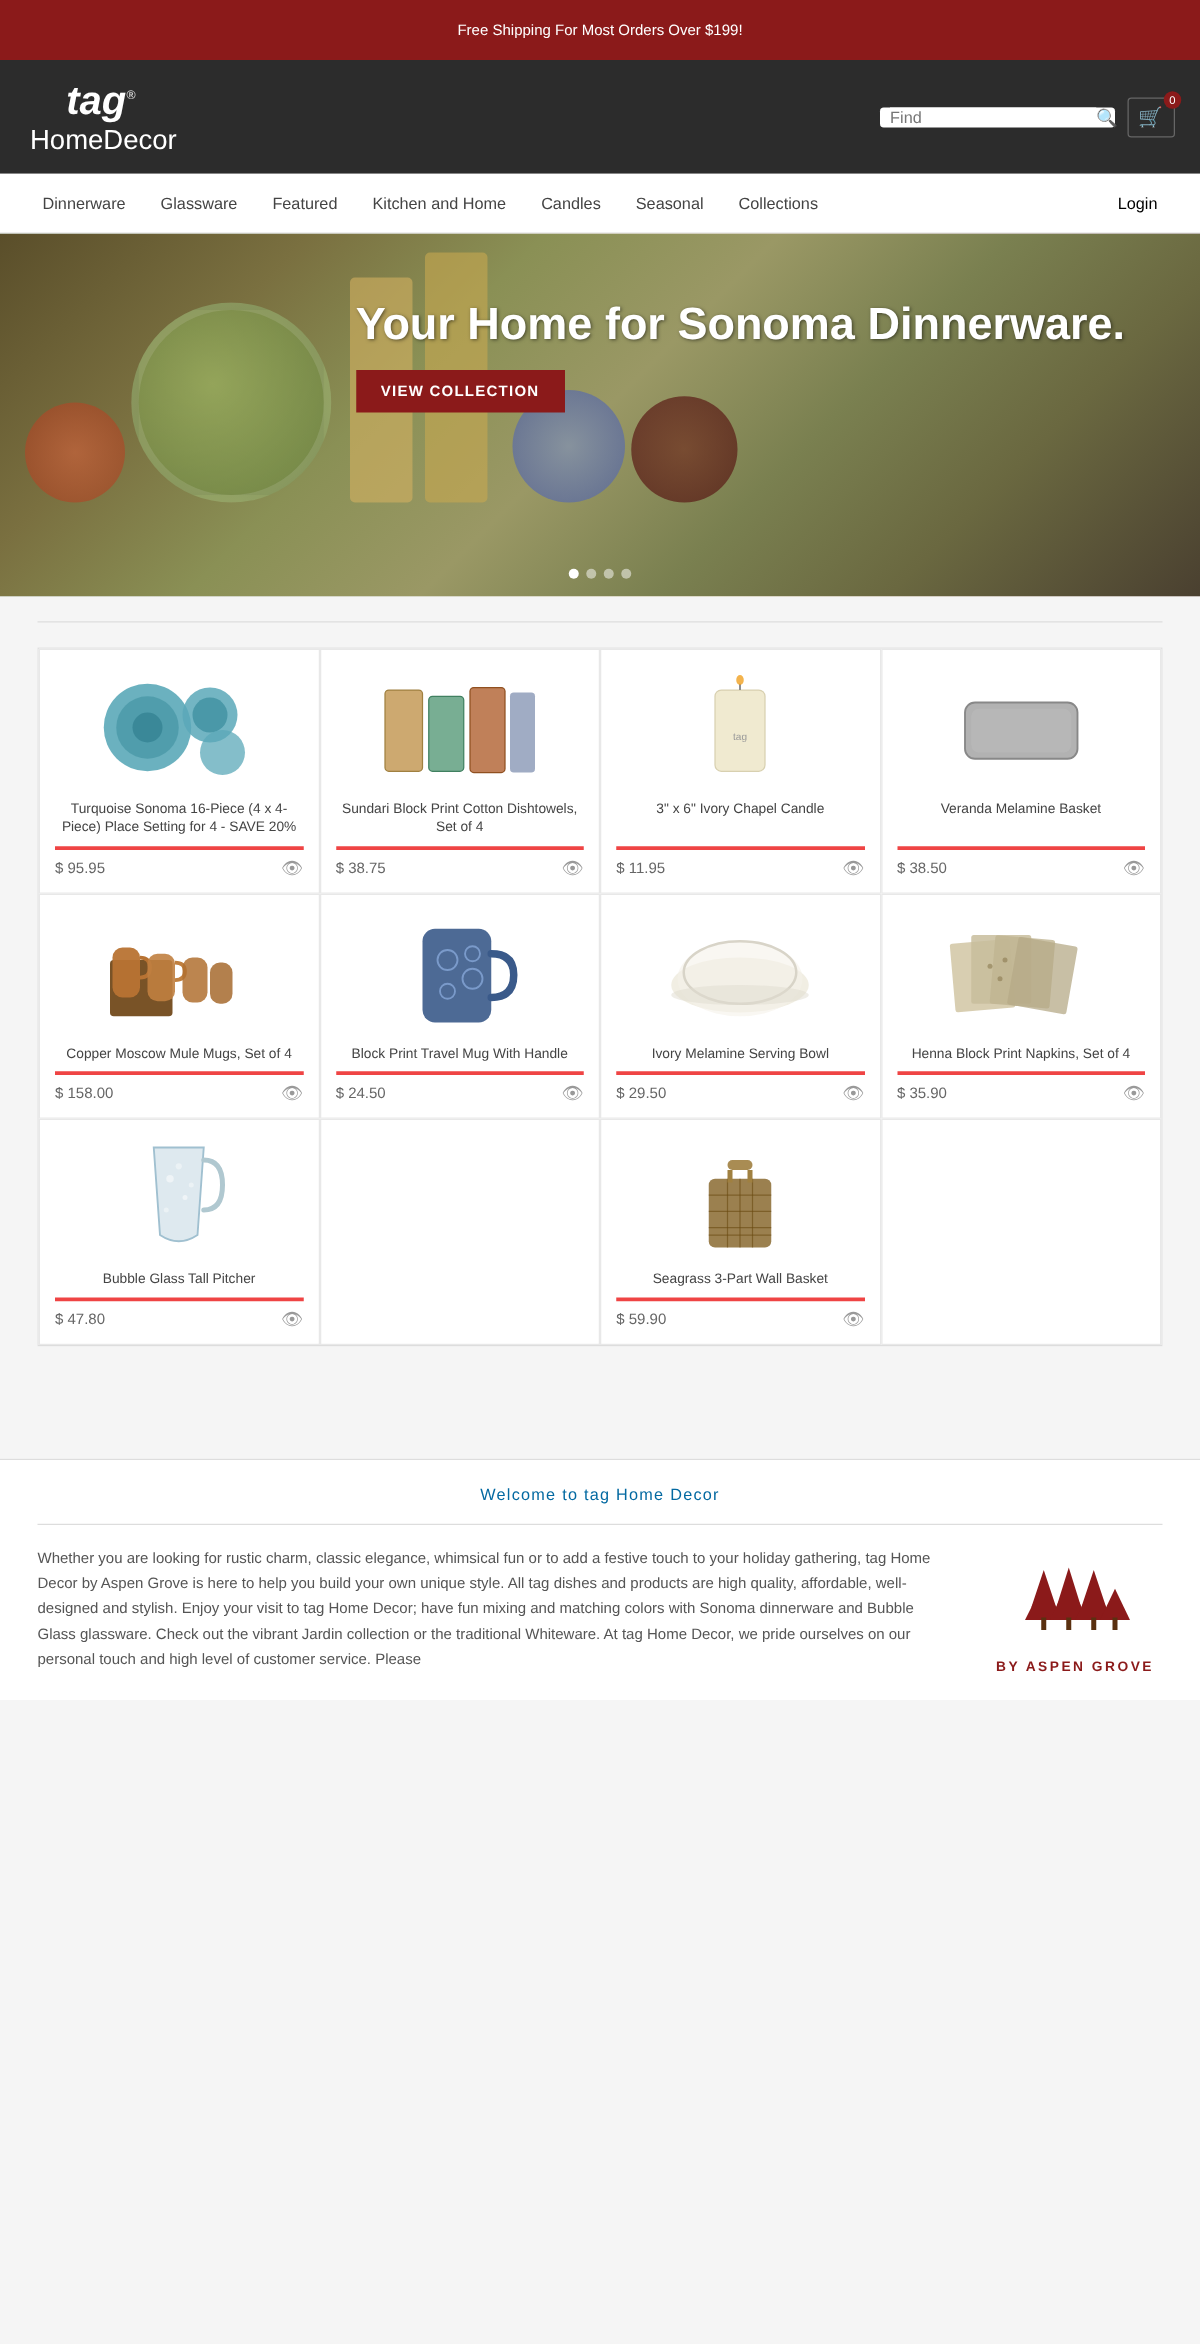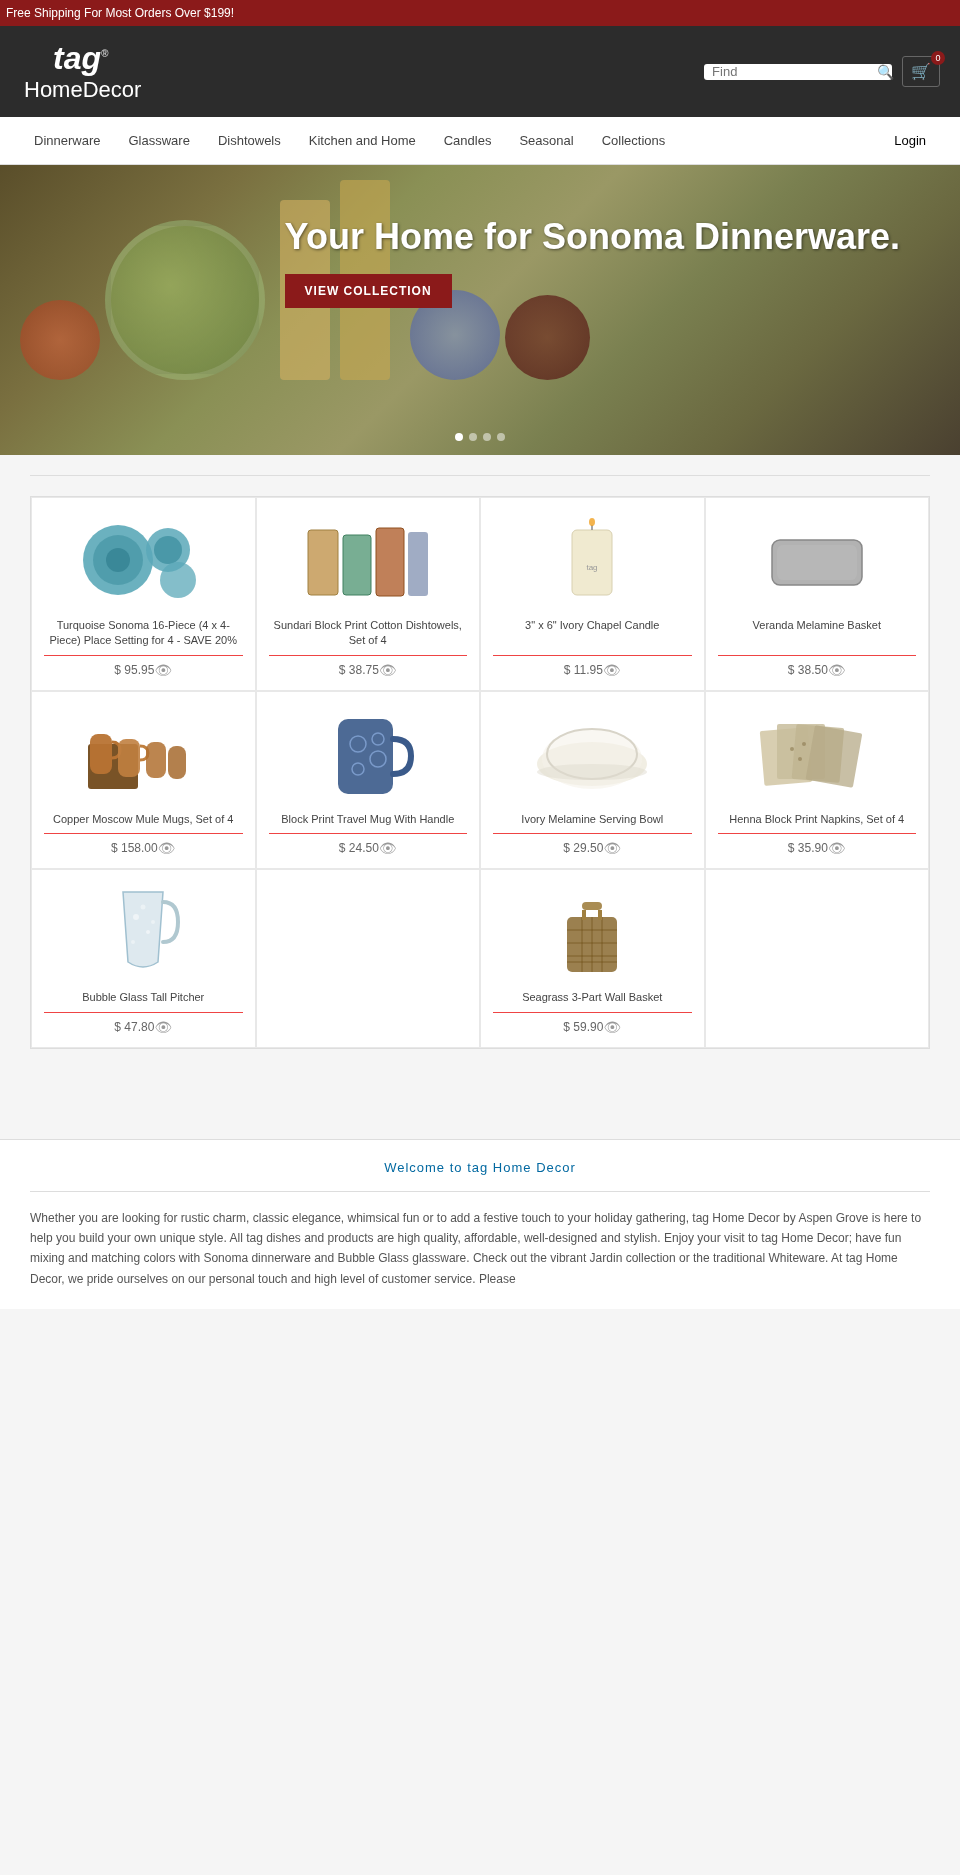--- a/index.html
+++ b/index.html
@@ -2,23 +2,23 @@
 <html><head>
   <meta charset="utf-8">
   <style>
     * { box-sizing: border-box; margin: 0; padding: 0; }
     body { font-family: Arial, sans-serif; background: #f5f5f5; color: #333; width: 960px; }
 
     
     .top-banner {
       background: #8b1a1a;
       color: #fff;
-      text-align: left;
+      text-align: center;
       font-size: 12px;
-      padding: 6px;
+      padding: 17px;
     }
 
     
     .header {
       background: #2c2c2c;
       display: flex;
       align-items: center;
       justify-content: space-between;
       padding: 14px 20px;
     }
@@ -219,23 +219,23 @@
     .product-name {
       font-size: 11px;
       color: #444;
       text-align: center;
       margin-bottom: 6px;
       line-height: 1.4;
     }
     .product-price-row {
       display: flex;
       align-items: center;
-      justify-content: center;
+      justify-content: space-between;
       width: 100%;
-      border-top: 1px solid #ef4444;
+      border-top: 3px solid #ef4444;
       padding-top: 6px;
       margin-top: auto;
     }
     .product-price {
       font-size: 12px;
       color: #666;
     }
     .eye-icon {
       font-size: 14px;
       color: #999;
@@ -308,21 +308,21 @@
       🛒
       <span class="cart-badge">0</span>
     </button>
   </div>
 </div>
 
 <nav class="nav">
   <div class="nav-links">
     <a class="nav-item">Dinnerware</a>
     <a class="nav-item">Glassware</a>
-    <a class="nav-item">Dishtowels</a>
+    <a class="nav-item">Featured</a>
     <a class="nav-item">Kitchen and Home</a>
     <a class="nav-item">Candles</a>
     <a class="nav-item">Seasonal</a>
     <a class="nav-item">Collections</a>
   </div>
   <span class="nav-login">Login</span>
 </nav>
 
 <div class="hero">
 
@@ -556,14 +556,33 @@
   </div>
 </div>
 
 <div style="height:40px;background:#f5f5f5;"></div>
 
 <div class="welcome-section">
   <p class="welcome-title">Welcome to tag Home Decor</p>
   <hr class="divider" style="margin:0 0 16px;">
   <div class="welcome-content">
     <p class="welcome-text">Whether you are looking for rustic charm, classic elegance, whimsical fun or to add a festive touch to your holiday gathering, tag Home Decor by Aspen Grove is here to help you build your own unique style. All tag dishes and products are high quality, affordable, well-designed and stylish. Enjoy your visit to tag Home Decor; have fun mixing and matching colors with Sonoma dinnerware and Bubble Glass glassware. Check out the vibrant Jardin collection or the traditional Whiteware. At tag Home Decor, we pride ourselves on our personal touch and high level of customer service. Please</p>
+    <div class="aspen-grove-logo">
+      <div class="trees-icon">
+        
+        <svg viewBox="0 0 120 80" width="120" height="80" xmlns="http://www.w3.org/2000/svg">
+          <polygon points="20,60 35,30 50,60" fill="#8b1a1a"></polygon>
+          <polygon points="25,50 35,20 45,50" fill="#8b1a1a"></polygon>
+          <polygon points="40,60 55,28 70,60" fill="#8b1a1a"></polygon>
+          <polygon points="45,50 55,18 65,50" fill="#8b1a1a"></polygon>
+          <polygon points="60,60 75,30 90,60" fill="#8b1a1a"></polygon>
+          <polygon points="65,50 75,20 85,50" fill="#8b1a1a"></polygon>
+          <polygon points="80,60 92,35 104,60" fill="#8b1a1a"></polygon>
+          <rect x="33" y="58" width="4" height="10" fill="#5a3010"></rect>
+          <rect x="53" y="58" width="4" height="10" fill="#5a3010"></rect>
+          <rect x="73" y="58" width="4" height="10" fill="#5a3010"></rect>
+          <rect x="90" y="58" width="4" height="10" fill="#5a3010"></rect>
+        </svg>
+      </div>
+      <p class="aspen-text">BY ASPEN GROVE</p>
+    </div>
   </div>
 </div>
 
 </body></html>

